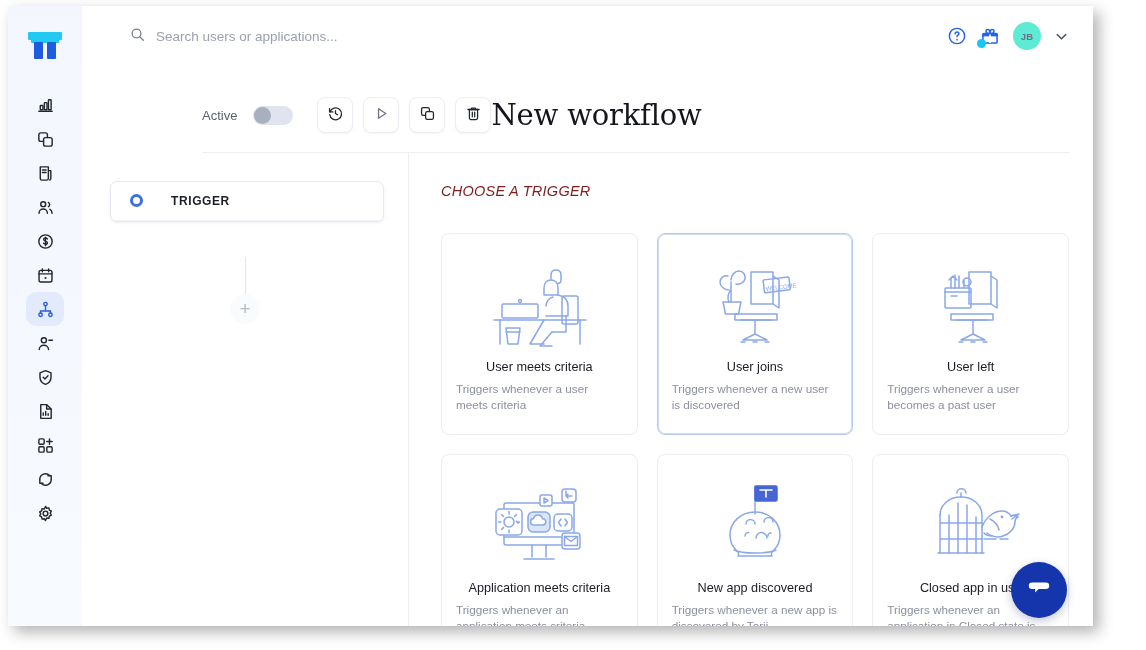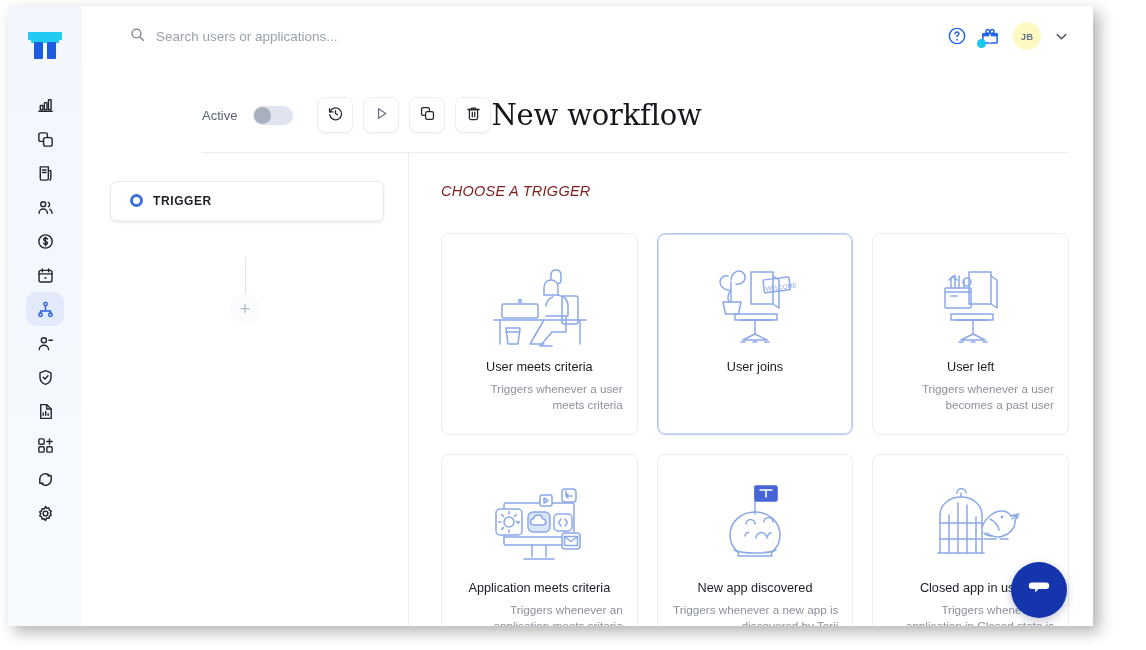--- a/index.html
+++ b/index.html
@@ -81,21 +81,21 @@
   #topbar-right { display: flex; align-items: center; gap: 13px; }
   .icon-btn { cursor: pointer; display: flex; align-items: center; justify-content: center; }
   .gift-wrap { position: relative; }
   .gift-dot {
     position: absolute; left: -3px; bottom: -2px;
     width: 9px; height: 9px; border-radius: 50%;
     background: #18c6f4;
   }
   #avatar {
     width: 28px; height: 28px; border-radius: 50%;
-    background: #fef9c3; color: #697287;
+    background: #5eead4; color: #697287;
     font-size: 9.5px; font-weight: bold;
     display: flex; align-items: center; justify-content: center;
     letter-spacing: .3px;
     cursor: pointer;
   }
 
   
   #page-header {
     display: flex; align-items: center;
     padding: 12px 24px 0 120px;
@@ -143,21 +143,21 @@
   }
   #trigger-node {
     width: 274px;
     background: #fff;
     border: 1px solid #e6e9ef;
     border-radius: 7px;
     box-shadow: 0 1px 3px rgba(20,30,60,0.07);
     overflow: hidden;
   }
   #trigger-node-head {
-    height: 39px; display: flex; align-items: center; gap: 10px;
+    height: 39px; display: flex; align-items: center; gap: 28px;
     padding: 0 19px;
     border-bottom: 1px solid #eef0f4;
   }
   .radio-dot {
     width: 13px; height: 13px; border-radius: 50%;
     border: 3.5px solid #3f6fd8; background: #fff;
   }
   #trigger-node-title {
     font-size: 12px; font-weight: bold; color: #1b1f28; letter-spacing: .6px;
   }
@@ -207,21 +207,21 @@
     display: flex; flex-direction: column; align-items: center;
     cursor: pointer;
   }
   .card.selected { border-color: #b5caf2; box-shadow: 0 0 0 1px #cfdcf6 inset; }
   .card-art { height: 104px; display: flex; align-items: center; justify-content: center; }
   .card-title {
     font-size: 12.7px; font-weight: normal; color: #1a1d25;
     margin-top: 2px; margin-bottom: 7px; text-align: center;
   }
   .card-desc {
-    font-size: 11.7px; color: #8b909c; line-height: 1.35; text-align: right;
+    font-size: 11.7px; color: #8b909c; line-height: 1.35; text-align: left;
   }
 
   
   #chat-widget {
     position: absolute;
     right: 26px; bottom: 8px;
     width: 56px; height: 56px; border-radius: 50%;
     background: #1435ac;
     display: flex; align-items: center; justify-content: center;
     box-shadow: 0 3px 10px rgba(20,30,90,0.25);
@@ -517,20 +517,21 @@
                 <path d="M36 56h42v6H36z"></path>
                 <path d="M42 62h30"></path>
                 <path d="M56 62v14"></path>
                 <path d="M44 82h24M56 76l-12 6M56 76l12 6"></path>
                 <path d="M42 84h4M66 84h4M54 84h4"></path>
                 <rect x="64" y="22" width="26" height="13" rx="1" transform="rotate(-7 64 22)"></rect>
                 <text x="67" y="33" font-family="Liberation Sans" font-size="6" fill="#8aa8e8" stroke="none" transform="rotate(-7 67 33)">WELCOME</text>
               </svg>
             </div>
             <div class="card-title">User joins</div>
+            <div class="card-desc">Triggers whenever a new user is discovered</div>
           </div>
 
           <div class="card">
             <div class="card-art">
               <svg width="112" height="96" viewBox="0 0 112 96" fill="none" stroke="#8aa8e8" stroke-width="1.5" stroke-linecap="round" stroke-linejoin="round">
                 <path d="M54 14h22v32H54z"></path>
                 <path d="M76 18l6 4v28l-6-4"></path>
                 <rect x="30" y="30" width="26" height="20" rx="1"></rect>
                 <path d="M30 34h26"></path>
                 <path d="M36 30v-10M40 30v-13M44 30V18M49 30v-8"></path>

